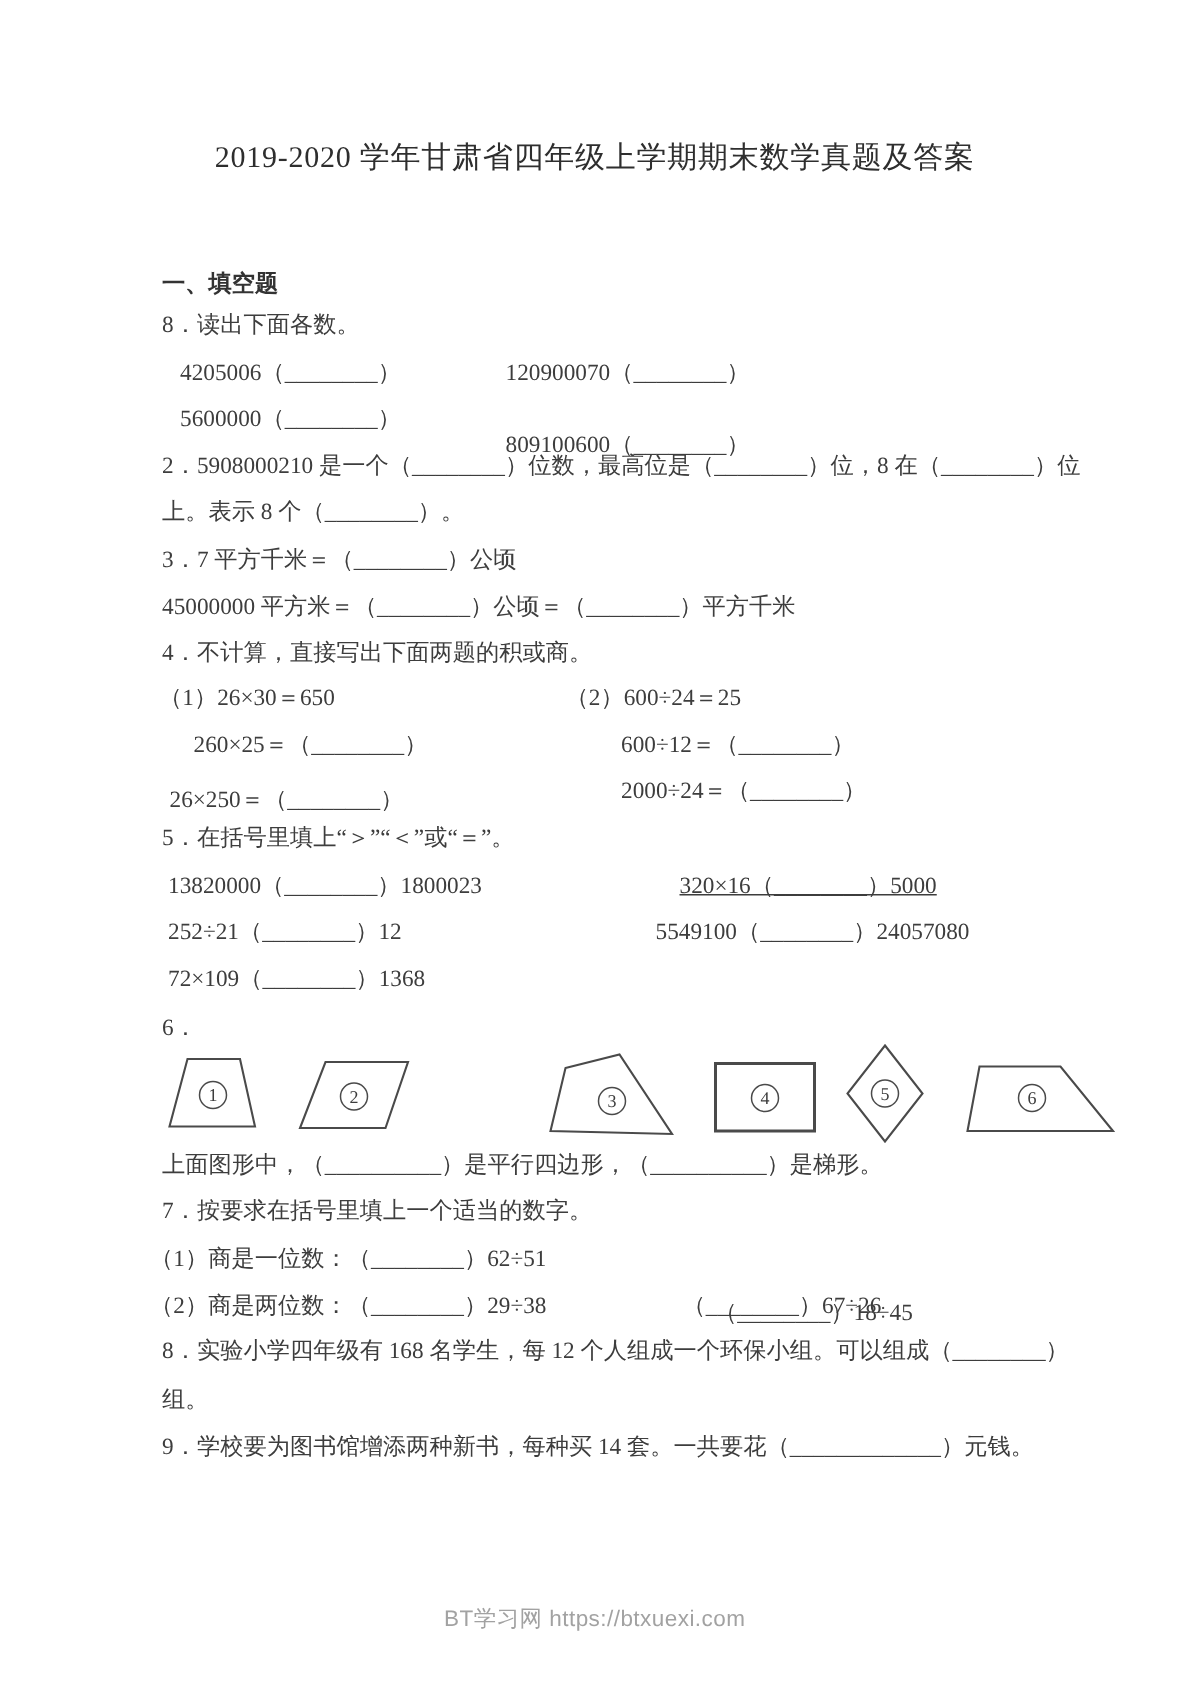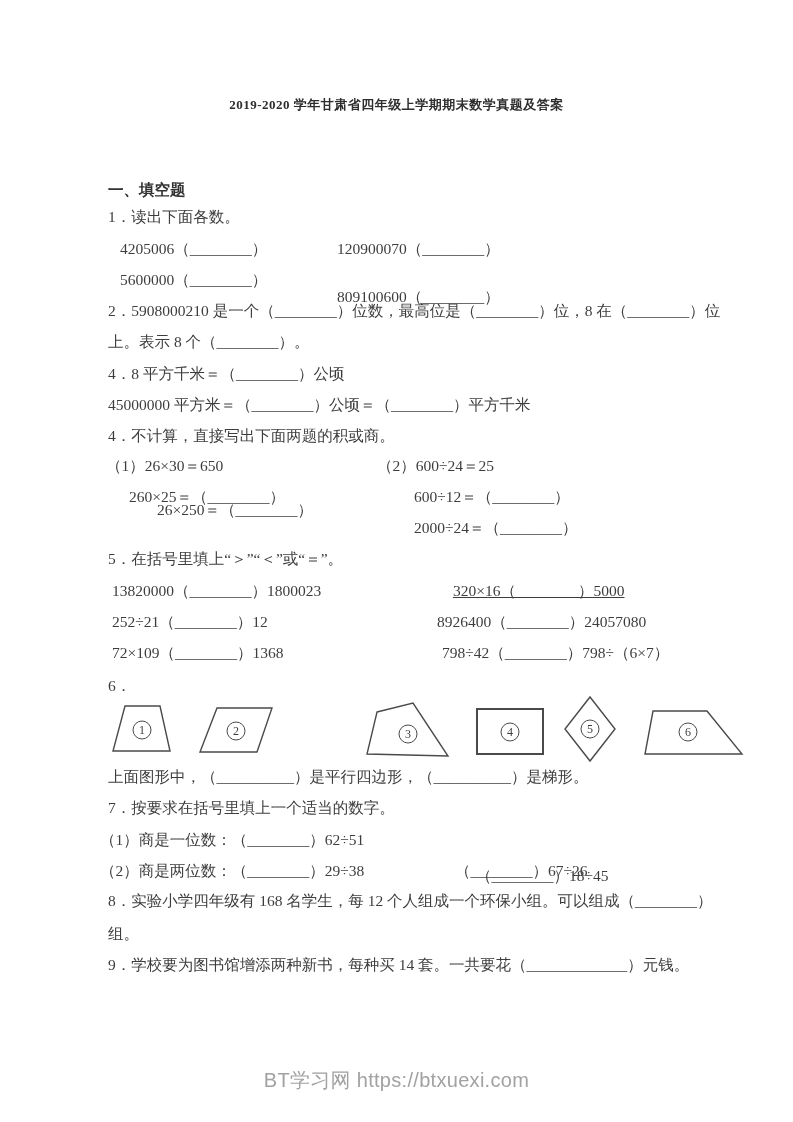--- a/index.html
+++ b/index.html
@@ -8,75 +8,74 @@
     width:793px;height:1122px;
     background:#ffffff;
     font-family:"Liberation Serif","DejaVu Serif",serif;
     color:#3d3d3d;
     font-size:15.5px;
     overflow:hidden;
   }
   .ln{position:absolute;white-space:nowrap;line-height:18px;}
   .title{
     left:0;width:100%;text-align:center;
-    font-weight:bold;font-size:13px;color:#2e2e2e;
+    font-weight:normal;font-size:20px;color:#2e2e2e;
     letter-spacing:0.5px;
   }
   .heading{font-weight:bold;color:#333;}
   .shapes-svg{position:absolute;}
   .shape{fill:none;stroke:#4a4a4a;stroke-width:1.4;}
   .shape-rect{stroke-width:2;}
   .num-circle{fill:none;stroke:#4a4a4a;stroke-width:1;}
   .num-text{
     font-family:"Liberation Serif","DejaVu Serif",serif;
     font-size:12px;fill:#3d3d3d;text-anchor:middle;
   }
   .footer{
     left:0;width:100%;text-align:center;
-    color:#a2a2a2;font-size:20px;
+    color:#a2a2a2;font-size:15px;
     font-family:"Liberation Sans","DejaVu Sans",sans-serif;
     letter-spacing:0.3px;
   }
 </style>
 </head>
 <body>
 
 <div class="page">
 
   <div class="ln title" style="top:96px;">2019-2020 学年甘肃省四年级上学期期末数学真题及答案</div>
 
   <div class="ln heading" style="top:181px;left:108px;">一、填空题</div>
 
-  <div class="ln" style="top:208px;left:108px;">1．读出下面各数。</div>
+  <div class="ln" style="top:208px;left:108px;">8．读出下面各数。</div>
   <div class="ln" style="top:240px;left:120px;">4205006（________）</div>
   <div class="ln" style="top:240px;left:337px;">120900070（________）</div>
   <div class="ln" style="top:271px;left:120px;">5600000（________）</div>
   <div class="ln" style="top:271px;left:337px;margin-top:17px;">809100600（________）</div>
 
   <div class="ln" style="top:302px;left:108px;">2．5908000210 是一个（________）位数，最高位是（________）位，8 在（________）位</div>
   <div class="ln" style="top:333px;left:108px;">上。表示 8 个（________）。</div>
 
-  <div class="ln" style="top:365px;left:108px;">4．8 平方千米＝（________）公顷</div>
+  <div class="ln" style="top:365px;left:108px;">3．7 平方千米＝（________）公顷</div>
   <div class="ln" style="top:396px;left:108px;">45000000 平方米＝（________）公顷＝（________）平方千米</div>
 
   <div class="ln" style="top:427px;left:108px;">4．不计算，直接写出下面两题的积或商。</div>
   <div class="ln" style="top:457px;left:106px;">（1）26×30＝650</div>
   <div class="ln" style="top:457px;left:377px;">（2）600÷24＝25</div>
   <div class="ln" style="top:488px;left:129px;">260×25＝（________）</div>
   <div class="ln" style="top:488px;left:414px;">600÷12＝（________）</div>
-  <div class="ln" style="top:501px;left:113px;margin-left:44px;">26×250＝（________）</div>
+  <div class="ln" style="top:525px;left:113px;">26×250＝（________）</div>
   <div class="ln" style="top:519px;left:414px;">2000÷24＝（________）</div>
 
   <div class="ln" style="top:550px;left:108px;text-align:center;">5．在括号里填上“＞”“＜”或“＝”。</div>
   <div class="ln" style="top:582px;left:112px;">13820000（________）1800023</div>
   <div class="ln" style="top:582px;left:453px;text-decoration:underline;">320×16（________）5000</div>
   <div class="ln" style="top:613px;left:112px;">252÷21（________）12</div>
-  <div class="ln" style="top:613px;left:437px;">8926400（________）24057080</div>
+  <div class="ln" style="top:613px;left:437px;">5549100（________）24057080</div>
   <div class="ln" style="top:644px;left:112px;">72×109（________）1368</div>
-  <div class="ln" style="top:644px;left:442px;">798÷42（________）798÷（6×7）</div>
 
   <div class="ln" style="top:677px;left:108px;">6．</div>
 
   <svg class="shapes-svg" style="top:694px;left:100px;" width="670" height="72" viewBox="0 0 670 72">
     <polygon class="shape" points="25,12 60,12 70,57 13,57"></polygon>
     <circle class="num-circle" cx="42" cy="36" r="9"></circle>
     <text class="num-text" x="42" y="40">1</text>
 
     <polygon class="shape" points="117,14 172,14 157,58 100,58"></polygon>
     <circle class="num-circle" cx="136" cy="37" r="9"></circle>

